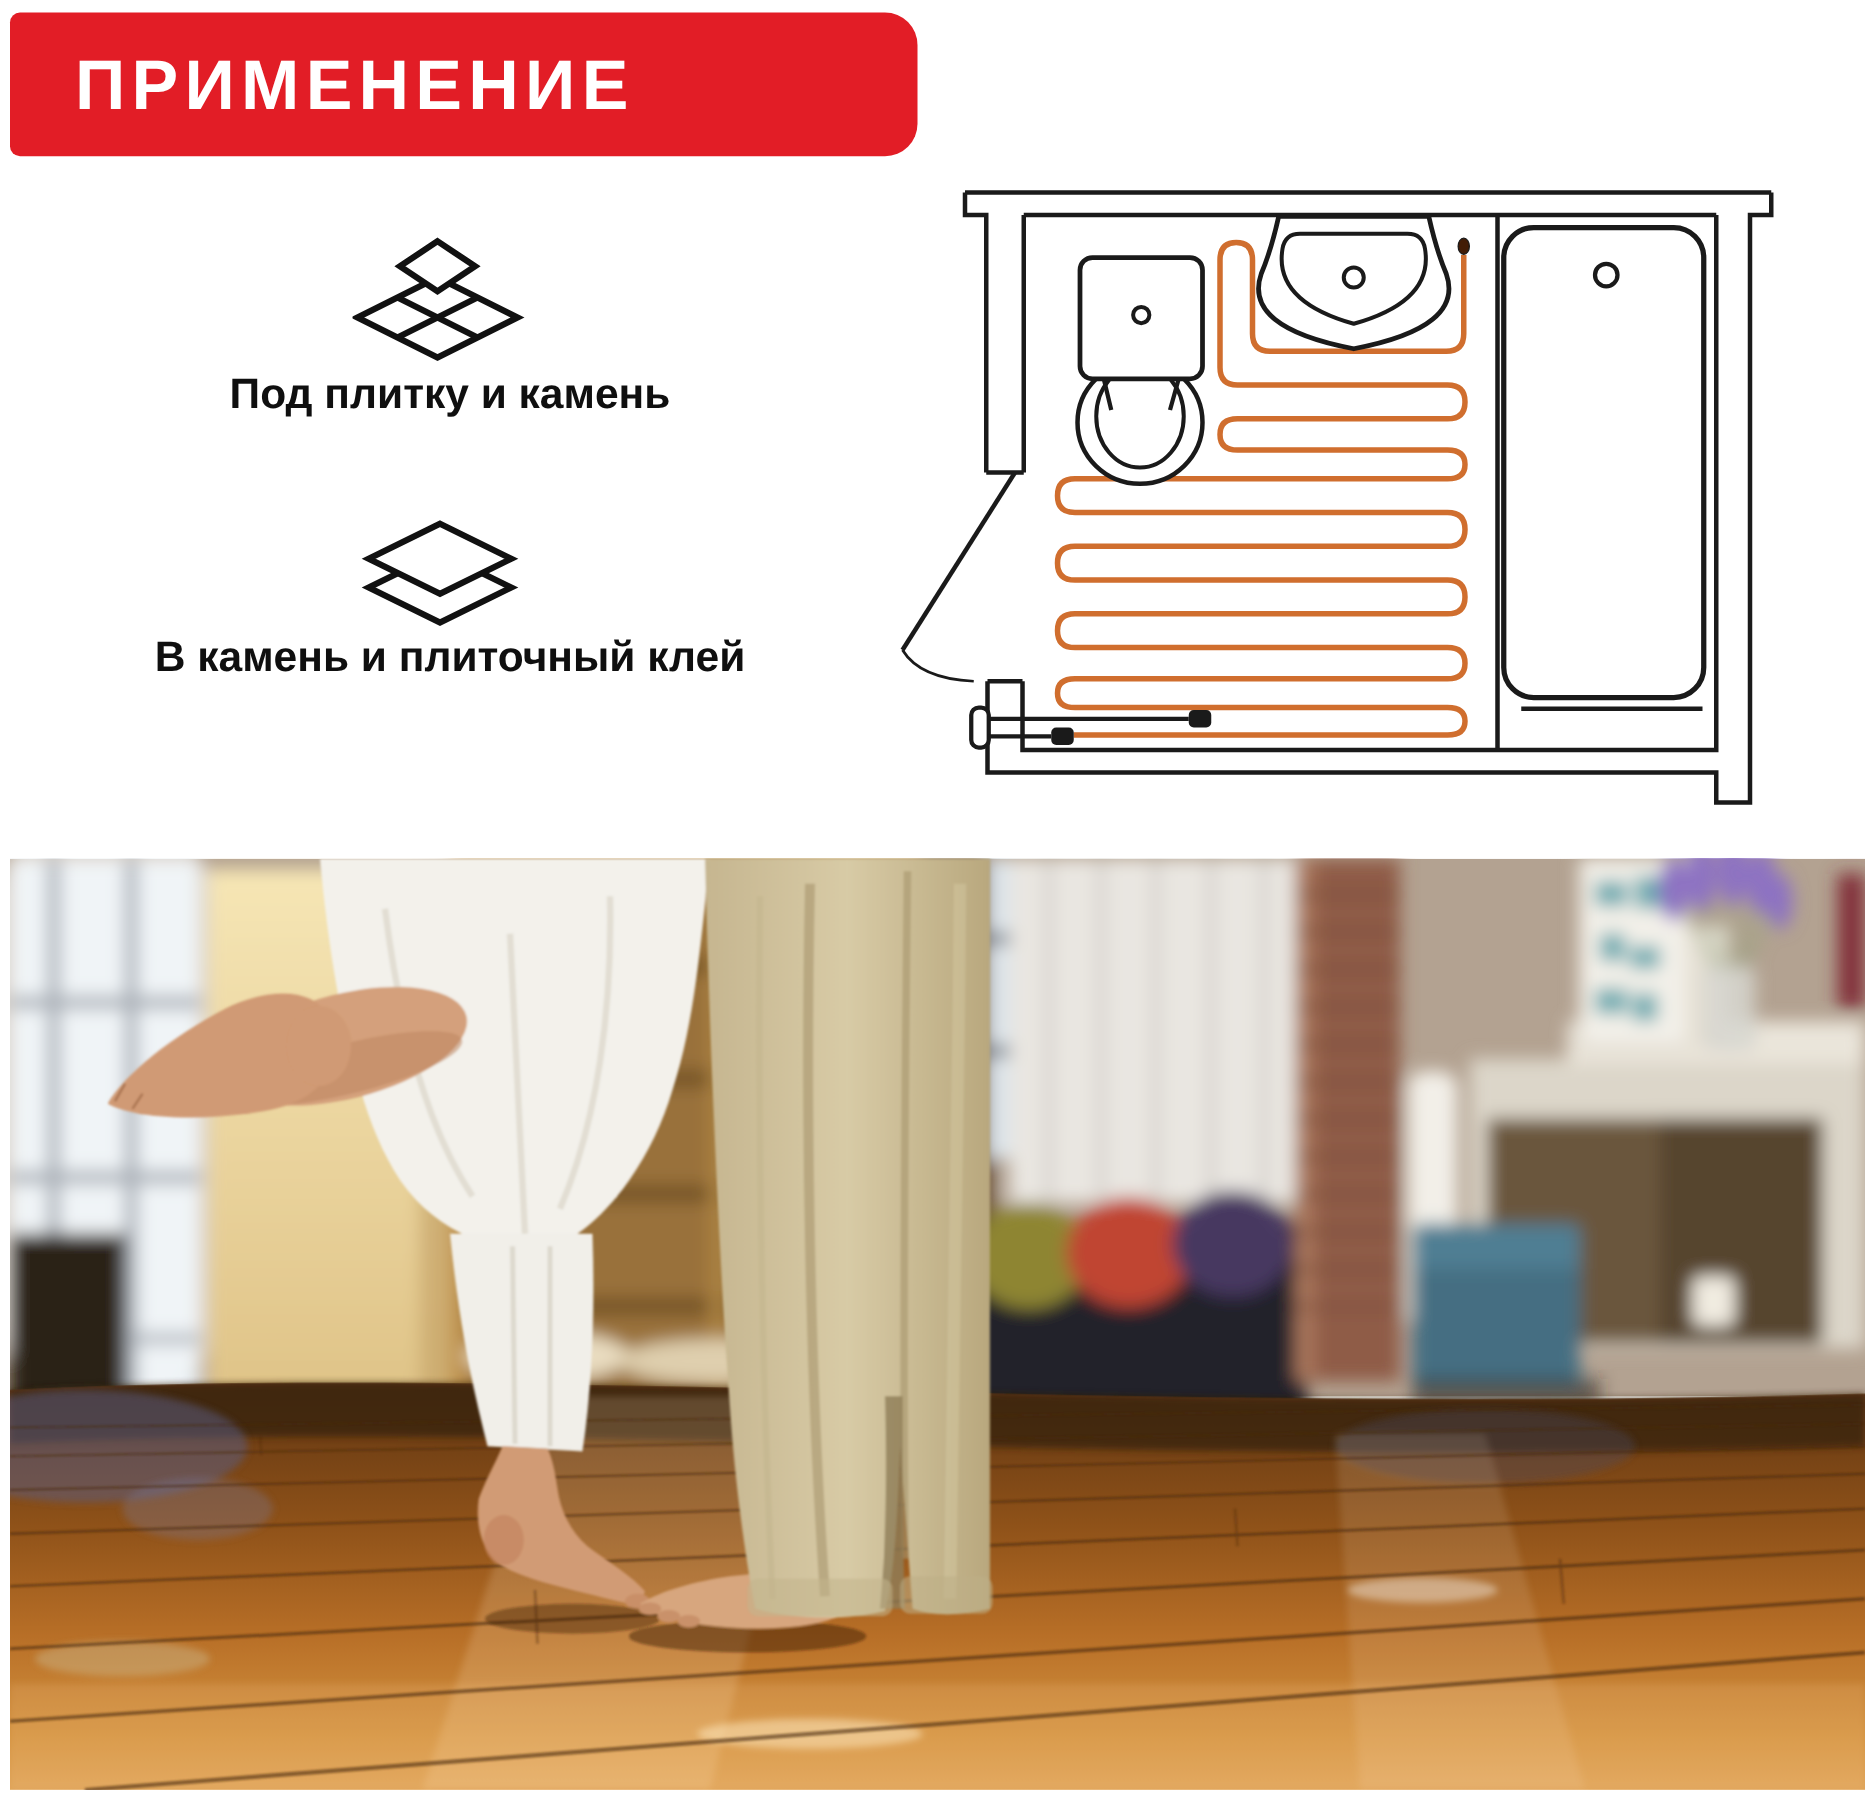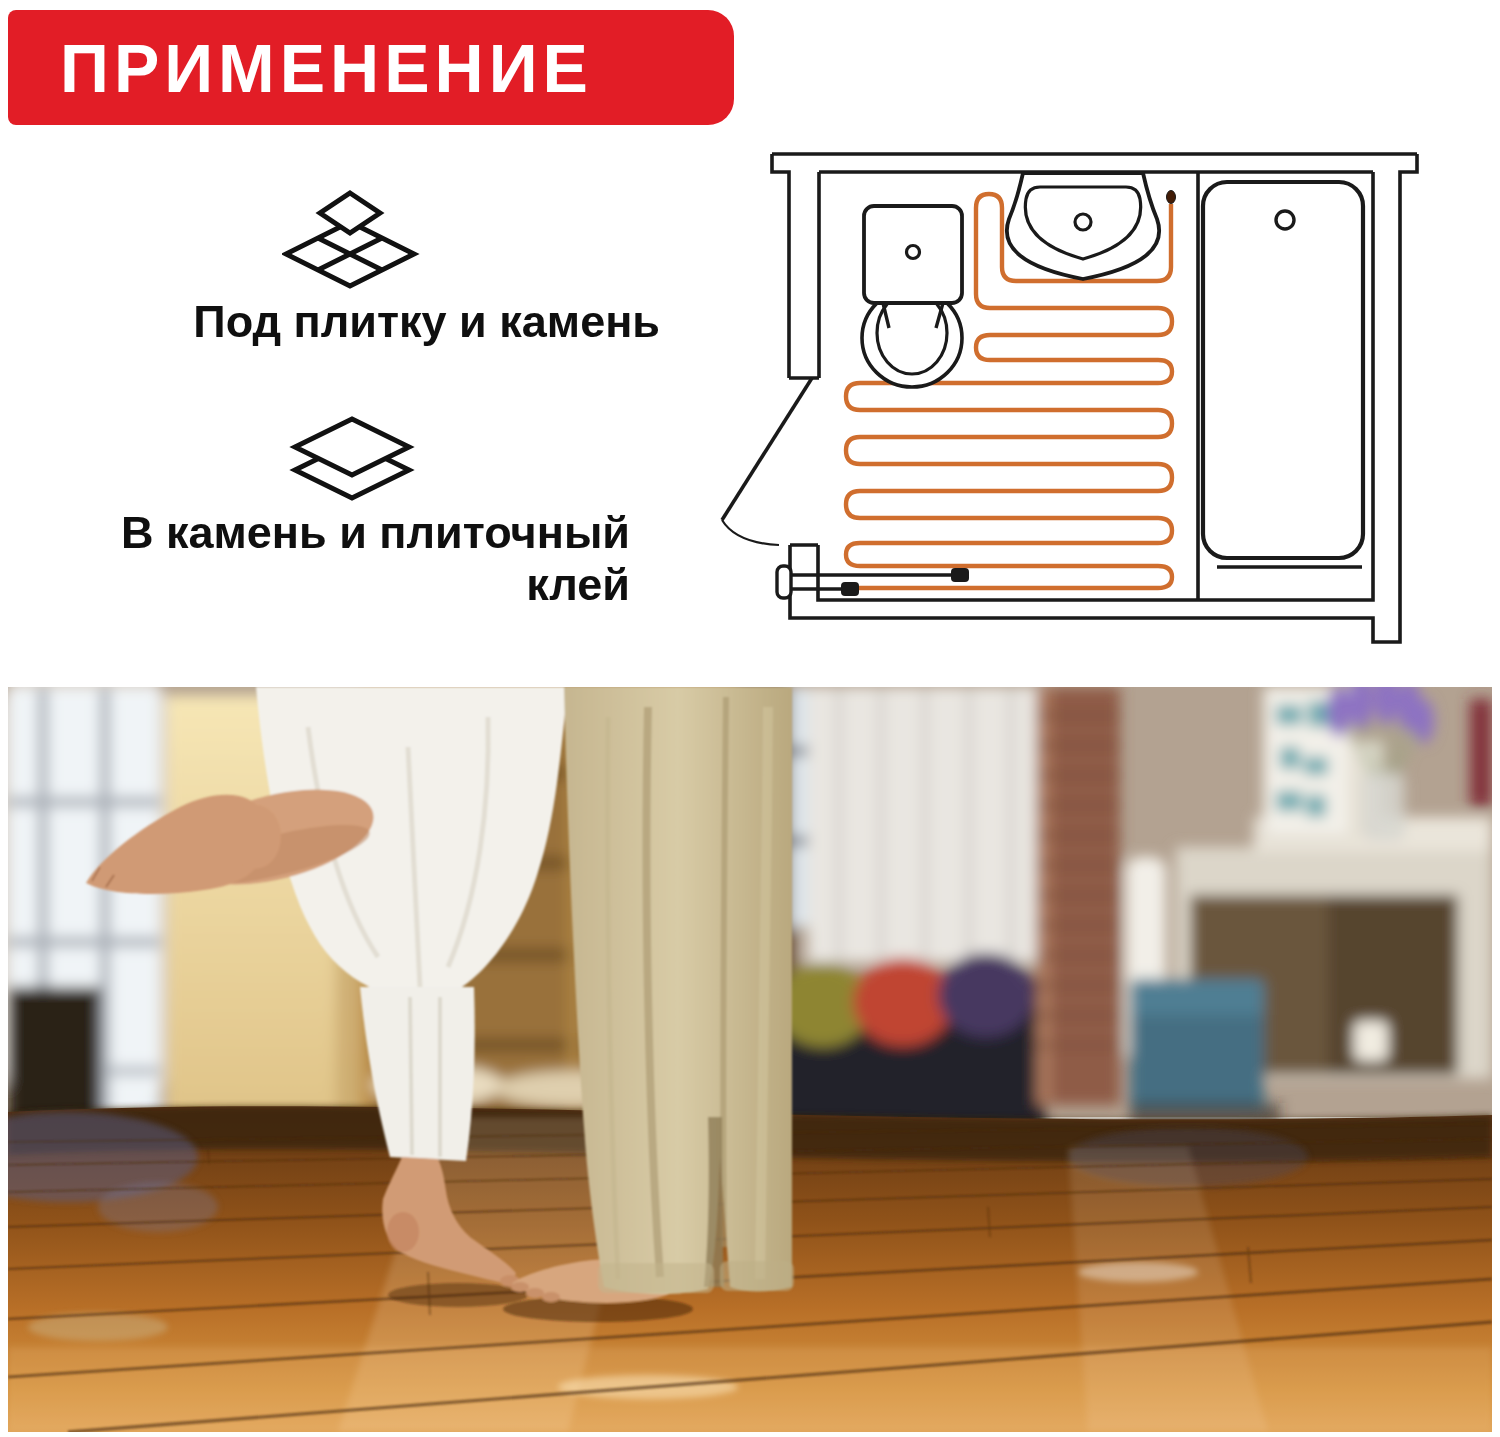--- a/index.html
+++ b/index.html
@@ -1,24 +1,24 @@
 <!DOCTYPE html>
 <html><head>
 <meta charset="utf-8">
 <style>
   html,body{margin:0;padding:0;background:#ffffff;}
   .page{position:relative;width:1500px;height:1437px;background:#ffffff;overflow:hidden;
         font-family:"Liberation Sans", sans-serif;}
   .banner{position:absolute;left:8px;top:10px;width:726px;height:115px;
           background:#E21D26;border-radius:8px 26px 26px 8px;
           display:flex;align-items:center;}
-  .banner-text{color:#ffffff;font-weight:bold;font-size:68px;letter-spacing:5px;
+  .banner-text{color:#ffffff;font-weight:bold;font-size:56px;letter-spacing:5px;
                padding-left:52px;white-space:nowrap;}
-  .feature-label{position:absolute;color:#0f0f0f;font-weight:bold;font-size:45px;
-                 text-align:right;line-height:1.16;}
+  .feature-label{position:absolute;color:#0f0f0f;font-weight:bold;font-size:34px;
+                 text-align:center;line-height:1.16;}
   .label-1{left:60px;top:296px;width:600px;}
   .label-2{left:90px;top:507px;width:540px;}
   .icon-svg,.diagram-svg,.photo-svg{position:absolute;display:block;}
 </style>
 </head>
 <body>
 
 <div class="page">
 
   <div class="banner">

